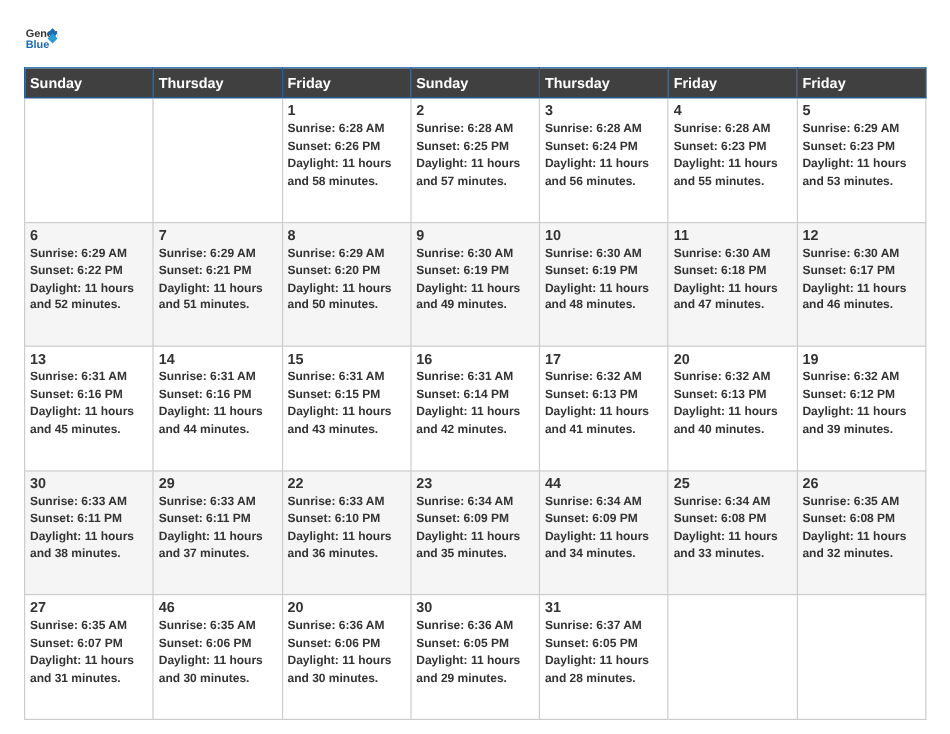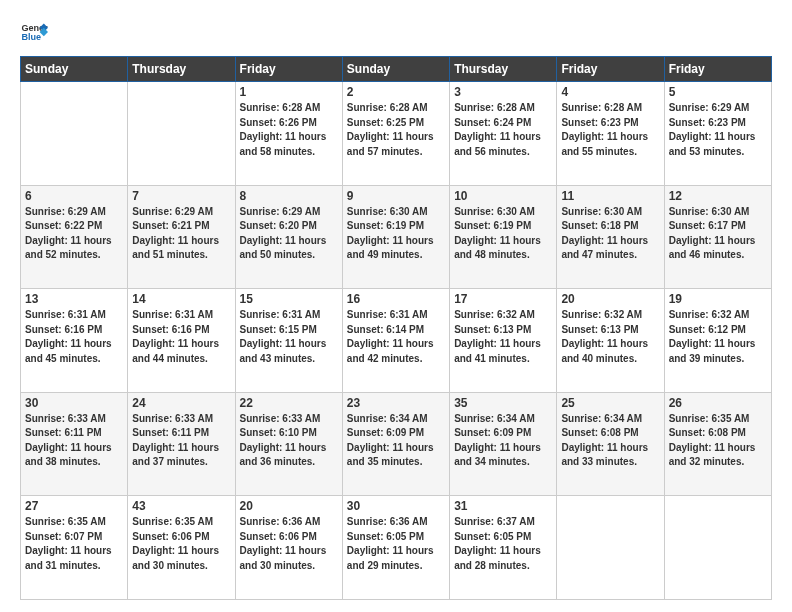--- a/index.html
+++ b/index.html
@@ -246,39 +246,39 @@
           </td>
         </tr>
         <tr>
           <td>
             <span class="day-num">30</span>
             <div class="day-info" style="white-space: pre-line;">Sunrise: 6:33 AM
 Sunset: 6:11 PM
 Daylight: 11 hours and 38 minutes.</div>
           </td>
           <td>
-            <span class="day-num">24</span>
+            <span class="day-num">29</span>
             <div class="day-info" style="white-space: pre-line;">Sunrise: 6:33 AM
 Sunset: 6:11 PM
 Daylight: 11 hours and 37 minutes.</div>
           </td>
           <td>
             <span class="day-num">22</span>
             <div class="day-info" style="white-space: pre-line;">Sunrise: 6:33 AM
 Sunset: 6:10 PM
 Daylight: 11 hours and 36 minutes.</div>
           </td>
           <td>
             <span class="day-num">23</span>
             <div class="day-info" style="white-space: pre-line;">Sunrise: 6:34 AM
 Sunset: 6:09 PM
 Daylight: 11 hours and 35 minutes.</div>
           </td>
           <td>
-            <span class="day-num">35</span>
+            <span class="day-num">44</span>
             <div class="day-info" style="white-space: pre-line;">Sunrise: 6:34 AM
 Sunset: 6:09 PM
 Daylight: 11 hours and 34 minutes.</div>
           </td>
           <td>
             <span class="day-num">25</span>
             <div class="day-info" style="white-space: pre-line;">Sunrise: 6:34 AM
 Sunset: 6:08 PM
 Daylight: 11 hours and 33 minutes.</div>
           </td>
@@ -290,21 +290,21 @@
           </td>
         </tr>
         <tr>
           <td>
             <span class="day-num">27</span>
             <div class="day-info" style="white-space: pre-line;">Sunrise: 6:35 AM
 Sunset: 6:07 PM
 Daylight: 11 hours and 31 minutes.</div>
           </td>
           <td>
-            <span class="day-num">43</span>
+            <span class="day-num">46</span>
             <div class="day-info" style="white-space: pre-line;">Sunrise: 6:35 AM
 Sunset: 6:06 PM
 Daylight: 11 hours and 30 minutes.</div>
           </td>
           <td>
             <span class="day-num">20</span>
             <div class="day-info" style="white-space: pre-line;">Sunrise: 6:36 AM
 Sunset: 6:06 PM
 Daylight: 11 hours and 30 minutes.</div>
           </td>

